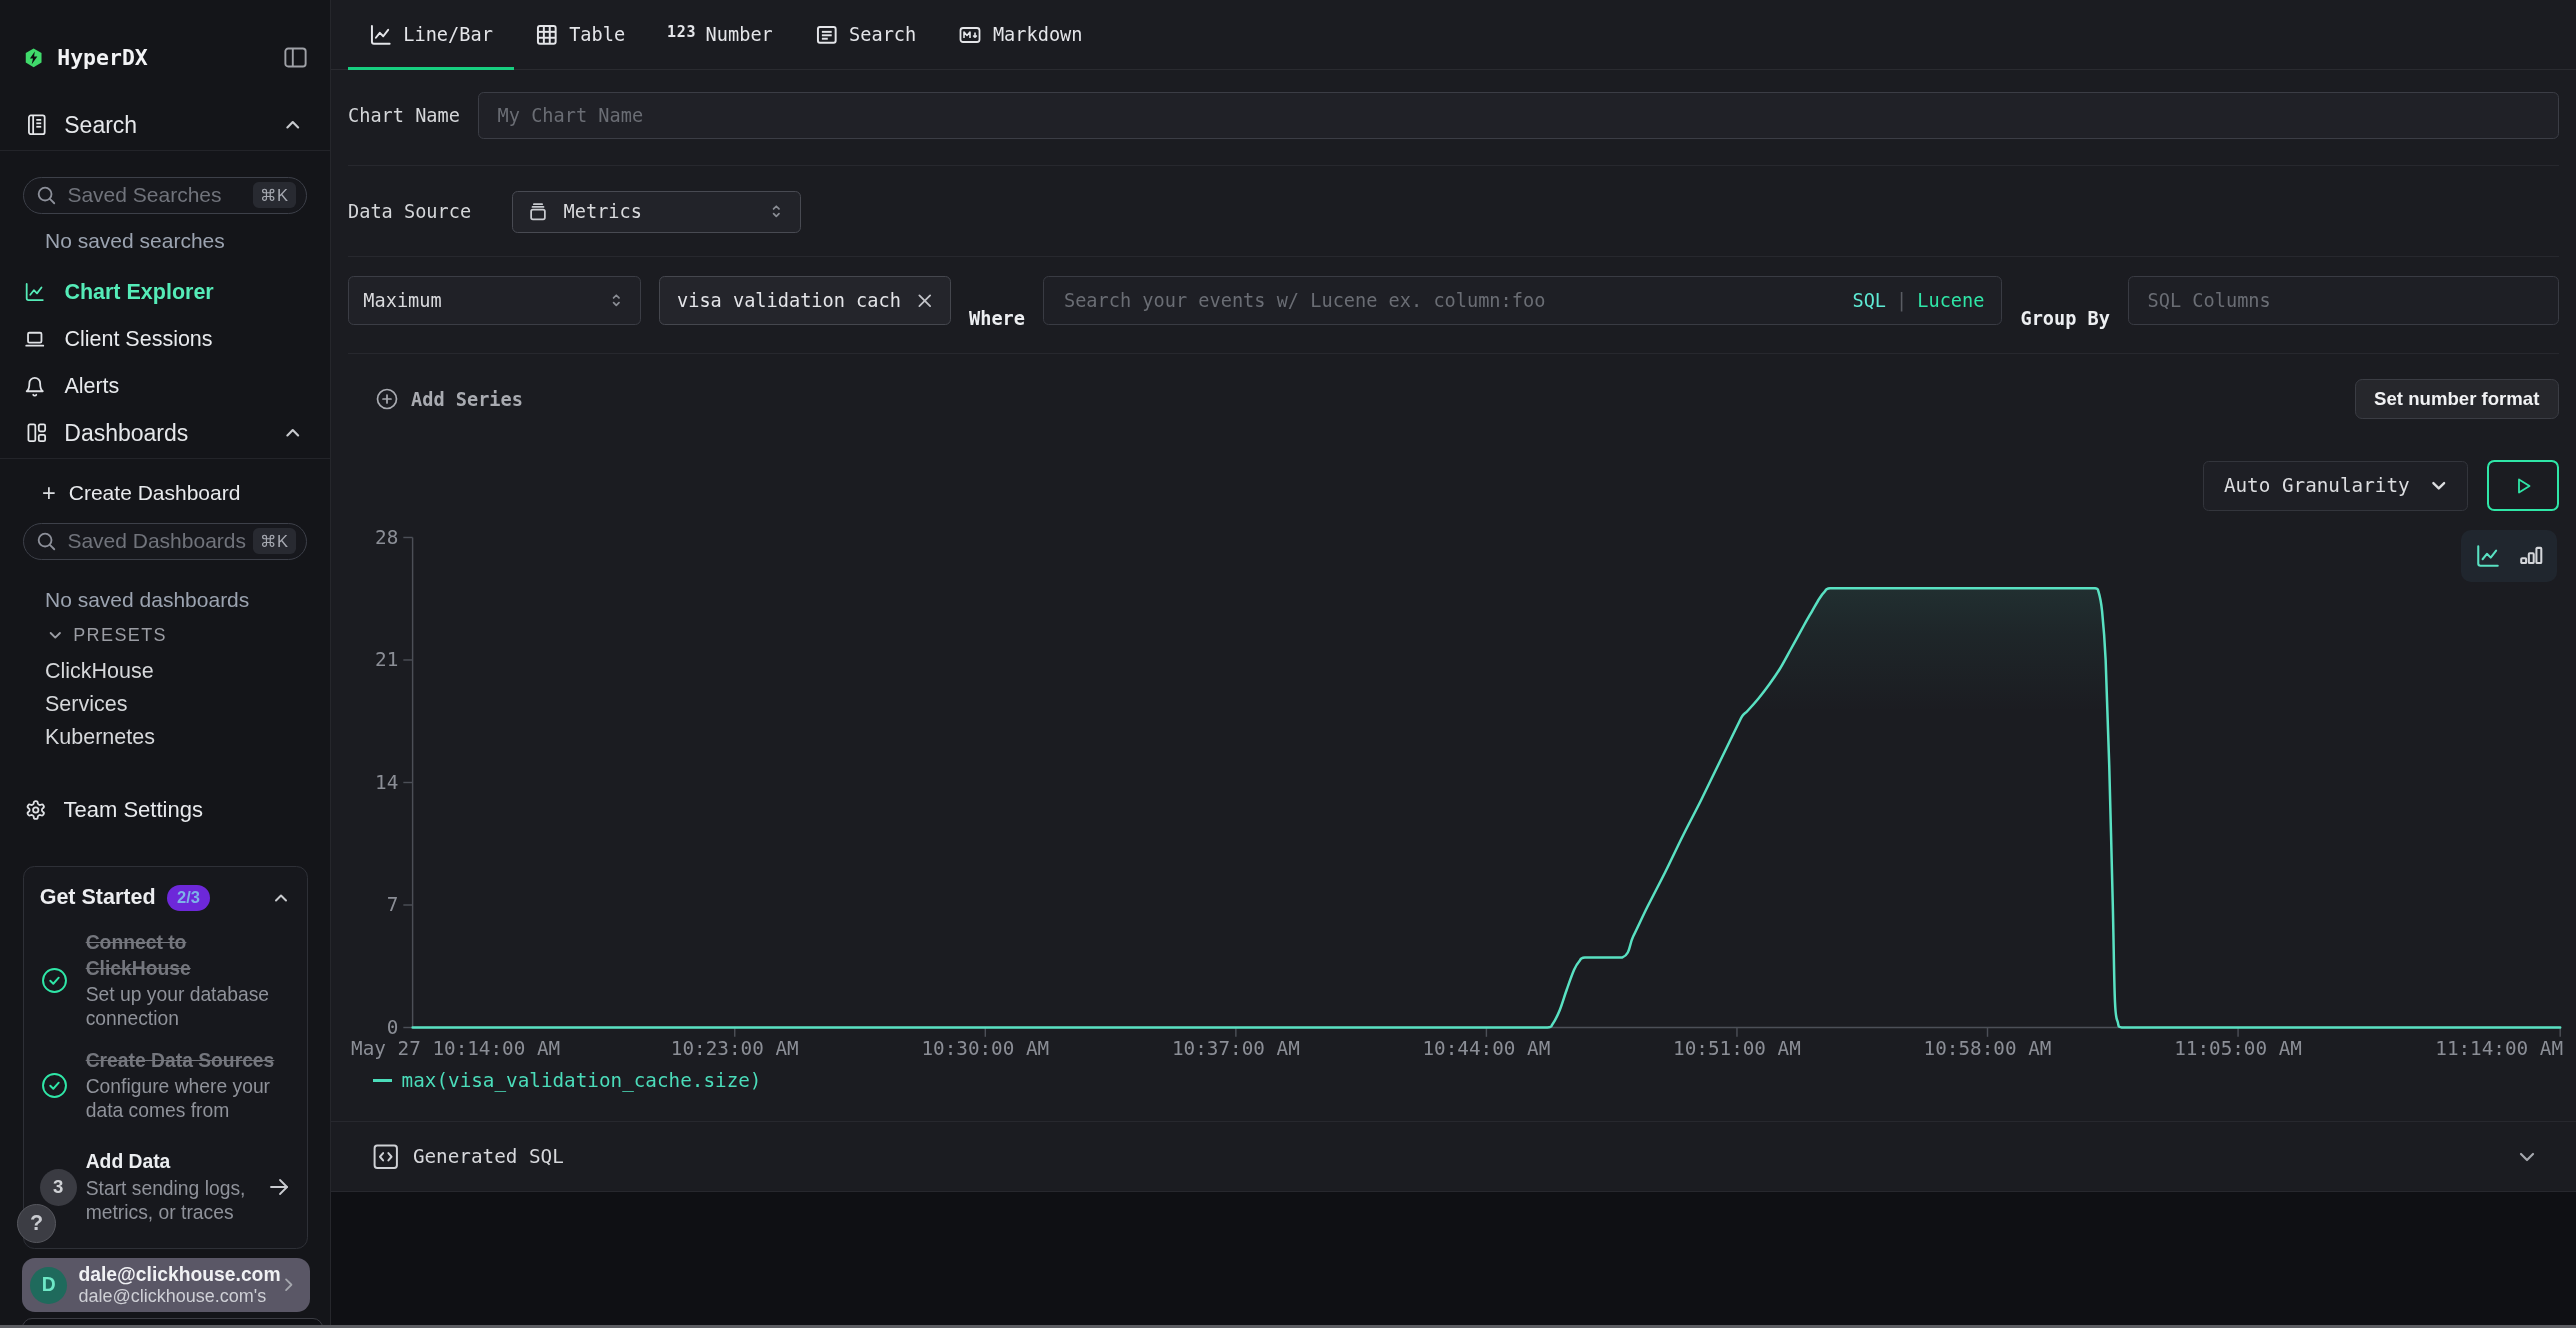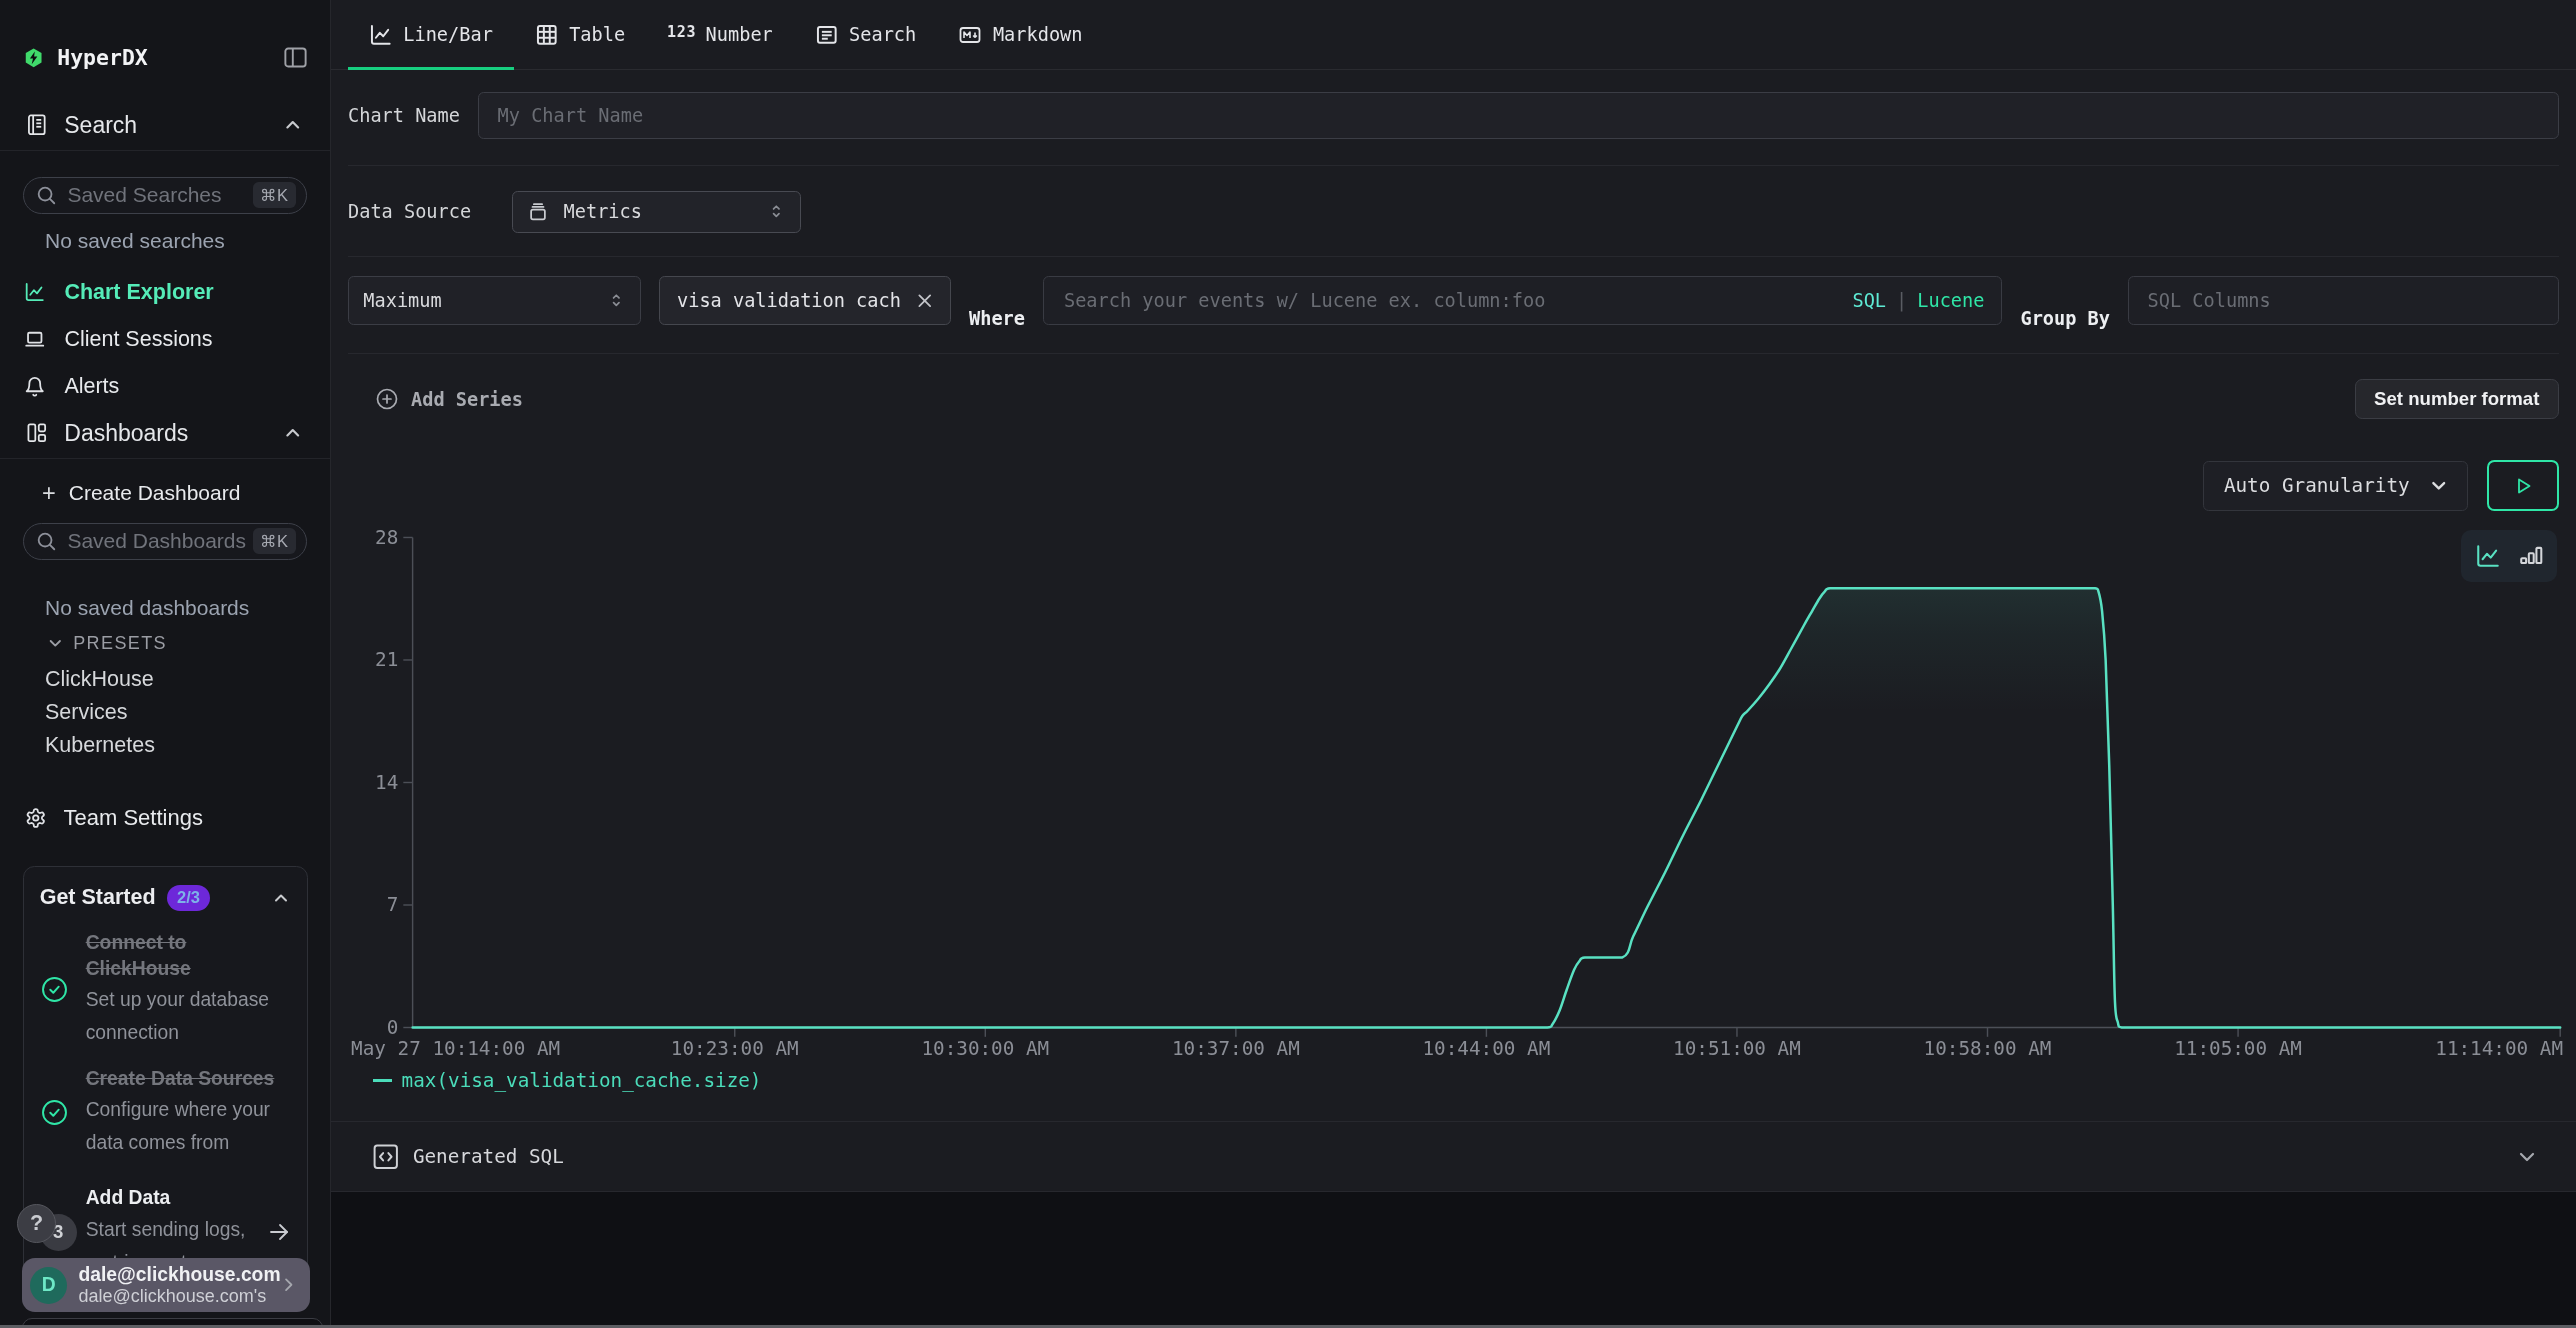--- a/index.html
+++ b/index.html
@@ -72,21 +72,21 @@
   .gs-head{display:flex;align-items:center;height:30px;}
   .gs-title{font-size:21.5px;font-weight:bold;color:#ecedf0;}
   .gs-badge{margin-left:11.4px;background:#6d28d9;color:#7db2e8;font-size:16.5px;font-weight:bold;border-radius:715px;padding:3.6px 10px;}
   .gs-chev{margin-left:auto;color:#c8cace;display:flex;}
   .gs-step{display:flex;margin-top:17px;}
   .gs-ic-col{width:46px;flex:0 0 46px;display:flex;align-items:center;justify-content:flex-start;}
   .gs-body{flex:1;min-width:0;}
   .gs-step-title{font-size:19.3px;font-weight:bold;color:#74767d;line-height:26px;white-space:pre;}
   .gs-step-title.done{text-decoration:line-through;}
   .gs-step-title.todo{color:#eceef1;}
-  .gs-step-desc{font-size:19.3px;color:#8f929a;line-height:33px;margin-top:1.4px;white-space:pre;}
+  .gs-step-desc{font-size:19.3px;color:#8f929a;line-height:24px;margin-top:1.4px;white-space:pre;}
   .gs-arrow{margin-left:1.4px;align-self:center;color:#c9cbd0;display:flex;}
   .num-circle{width:37px;height:37px;border-radius:50%;background:#3a3b42;color:#d0d2d6;font-size:18.6px;font-weight:bold;
               display:flex;align-items:center;justify-content:center;}
 
   .help-fab{position:absolute;left:17px;top:1204px;width:39px;height:39px;border-radius:50%;background:#3c3d44;
             border:1.4px solid #56575e;color:#c9cbd0;font-size:21.5px;font-weight:bold;display:flex;align-items:center;justify-content:center;z-index:5;}
 
   .user-chip{position:absolute;left:21.5px;top:1258px;width:288px;height:54px;background:#5a5766;border-radius:13px;
              display:flex;align-items:center;padding:0 10px 0 8.6px;z-index:4;}
   .avatar{width:37px;height:37px;border-radius:50%;background:#1f6a5c;color:#6ee8c6;font-size:19.3px;font-weight:bold;
@@ -279,21 +279,21 @@
     </div>
 
     <div class="pill" style="margin-top:11.4px;">
       <svg width="22" height="22" viewBox="0 0 24 24" fill="none" stroke="#8d909a" stroke-width="2" stroke-linecap="round">
         <circle cx="11" cy="11" r="7"></circle>
           <line x1="16.5" y1="16.5" x2="21" y2="21"></line>
       </svg>
       <span class="ph">Saved Dashboards</span>
       <span class="kbd">⌘K</span>
     </div>
-    <div class="side-empty" style="margin-top:36px;">No saved dashboards</div>
+    <div class="side-empty" style="margin-top:28px;">No saved dashboards</div>
 
     <div class="presets-row">
       <svg width="18.6" height="18.6" viewBox="0 0 24 24" fill="none" stroke="currentColor" stroke-width="2.4" stroke-linecap="round" stroke-linejoin="round">
           <polyline points="6,9 12,15 18,9"></polyline>
         </svg>
       <span class="p-lbl">PRESETS</span>
     </div>
     <div class="preset-list">
       <div class="preset-item">ClickHouse</div>
       <div class="preset-item">Services</div>

